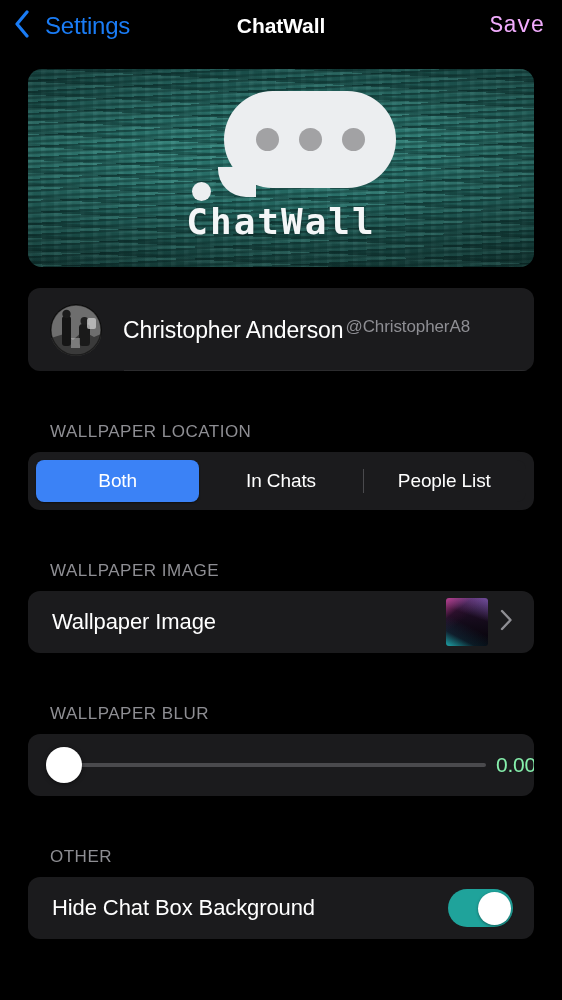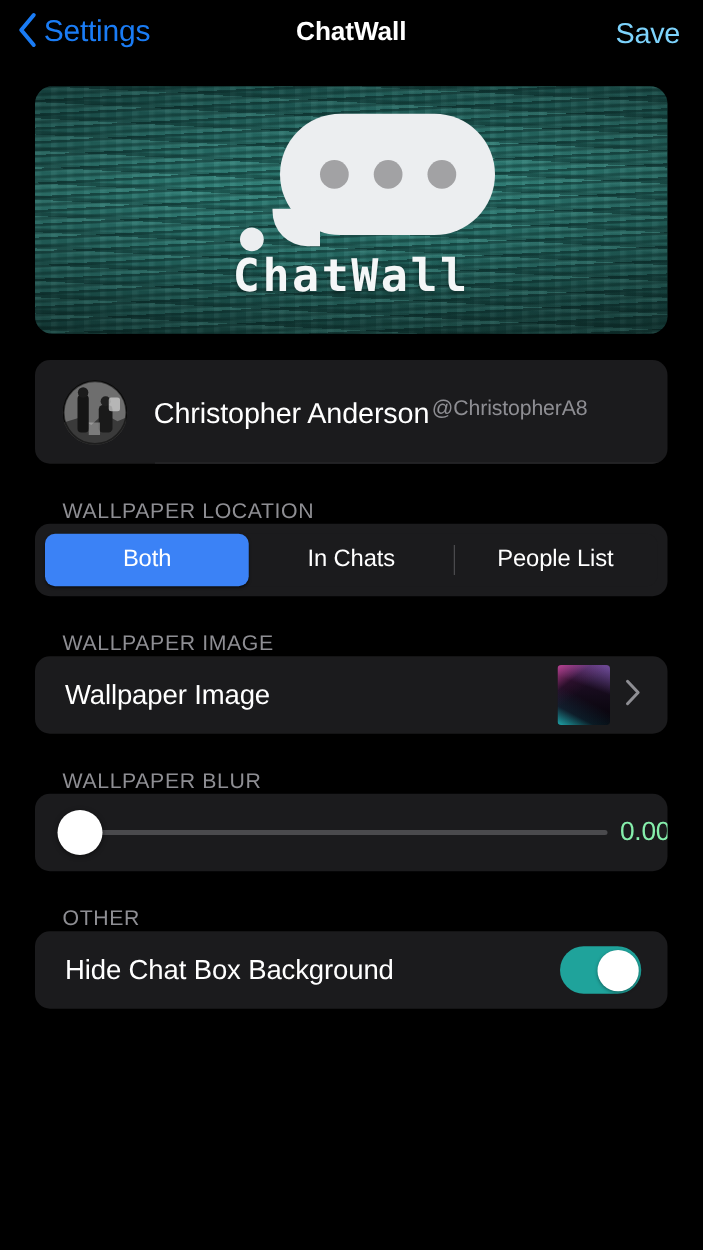--- a/index.html
+++ b/index.html
@@ -95,21 +95,21 @@
   .nav-bar {
     position: relative;
     height: 52px;
     display: flex;
     align-items: center;
     padding: 0 18px 0 14px;
   }
   .nav-back {
     display: flex;
     align-items: center;
-    gap: 5px;
+    gap: 15px;
     cursor: pointer;
     justify-content: space-between;
   }
   .nav-back-label {
     font-size: 24px;
     color: #1a7cf5;
     letter-spacing: -0.2px;
   }
   .nav-title {
     position: absolute;
@@ -117,23 +117,24 @@
     text-align: center;
     font-size: 21px;
     font-weight: 700;
     letter-spacing: -0.1px;
     color: #ffffff;
     pointer-events: none;
   }
   .nav-save {
     margin-left: auto;
     font-size: 23px;
-    color: #7dd3fc;
+    color: #f0abfc;
     letter-spacing: -0.2px;
     cursor: pointer;
+    font-family: Liberation Mono, monospace;
   }
 
   
   .content {
     padding: 0 28px;
   }
 
   
   .banner {
     position: relative;
@@ -298,22 +299,22 @@
     border-radius: 50%;
     background: #ffffff;
     box-shadow: 0 1px 3px rgba(0,0,0,0.4);
   }
 
   
   .section-header {
     font-size: 17px;
     color: #8e8e93;
     letter-spacing: 0.5px;
-    padding: 0 0 0 22px;
-    margin-top: 28px;
+    padding: 0 0 10px 22px;
+    margin-top: 51px;
   }
 
   
   .segmented-card {
     padding: 8px;
   }
   .segmented {
     display: flex;
     align-items: stretch;
     background: #1b1b1d;

